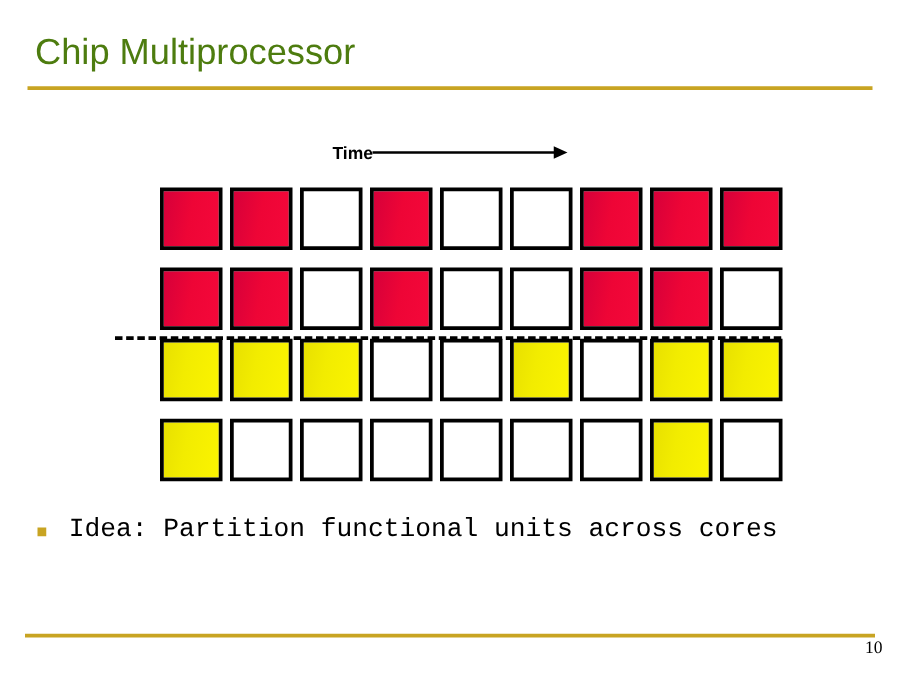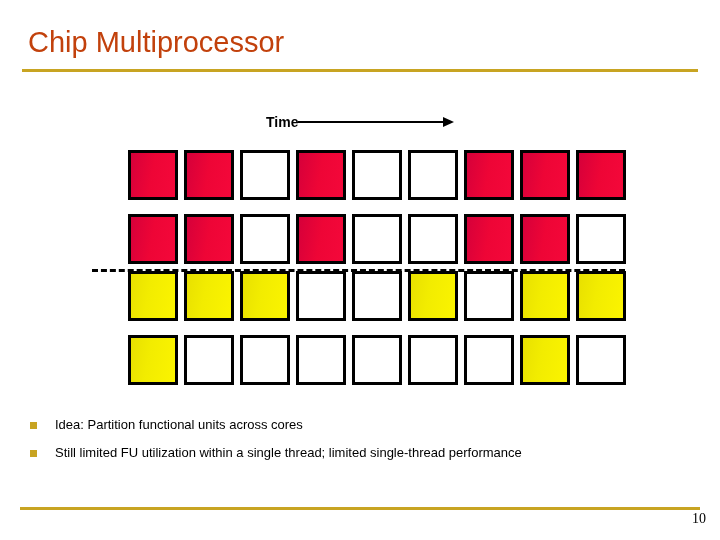--- a/index.html
+++ b/index.html
@@ -22,21 +22,21 @@
     background: #ffffff;
   }
 
   
   .title {
     position: absolute;
     left: 28px;
     top: 24px;
     font-size: 29px;
     line-height: 36px;
-    color: #c2410c;
+    color: #4d7c0f;
     font-family: "Liberation Sans", sans-serif;
     letter-spacing: 0px;
     white-space: nowrap;
   }
   .title-rule {
     position: absolute;
     left: 22px;
     top: 69px;
     width: 676px;
     height: 3px;
@@ -132,25 +132,25 @@
   
   .bullets {
     position: absolute;
     left: 28px;
     top: 412px;
     width: 650px;
   }
   .bullet {
     position: relative;
     padding-left: 27px;
-    font-size: 13px;
+    font-size: 21px;
     line-height: 26px;
     color: #000000;
     margin-bottom: 2px;
-    font-family: Liberation Sans, sans-serif;
+    font-family: Liberation Mono, monospace;
   }
   .bullet .marker {
     position: absolute;
     left: 2px;
     top: 10px;
     width: 7px;
     height: 7px;
     background: #C8A422;
   }
 
@@ -233,19 +233,18 @@
         <div class="cell empty"></div>
         <div class="cell yellow"></div>
         <div class="cell empty"></div>
       </div>
     </div>
 
   <div class="core-divider"></div>
 
   <div class="bullets">
       <div class="bullet"><span class="marker"></span><span>Idea: Partition functional units across cores</span></div>
-      <div class="bullet"><span class="marker"></span><span>Still limited FU utilization within a single thread; limited single-thread performance</span></div>
     </div>
 
   <div class="footer-rule"></div>
   <div class="page-number">10</div>
 
 </div>
 
 </body></html>

